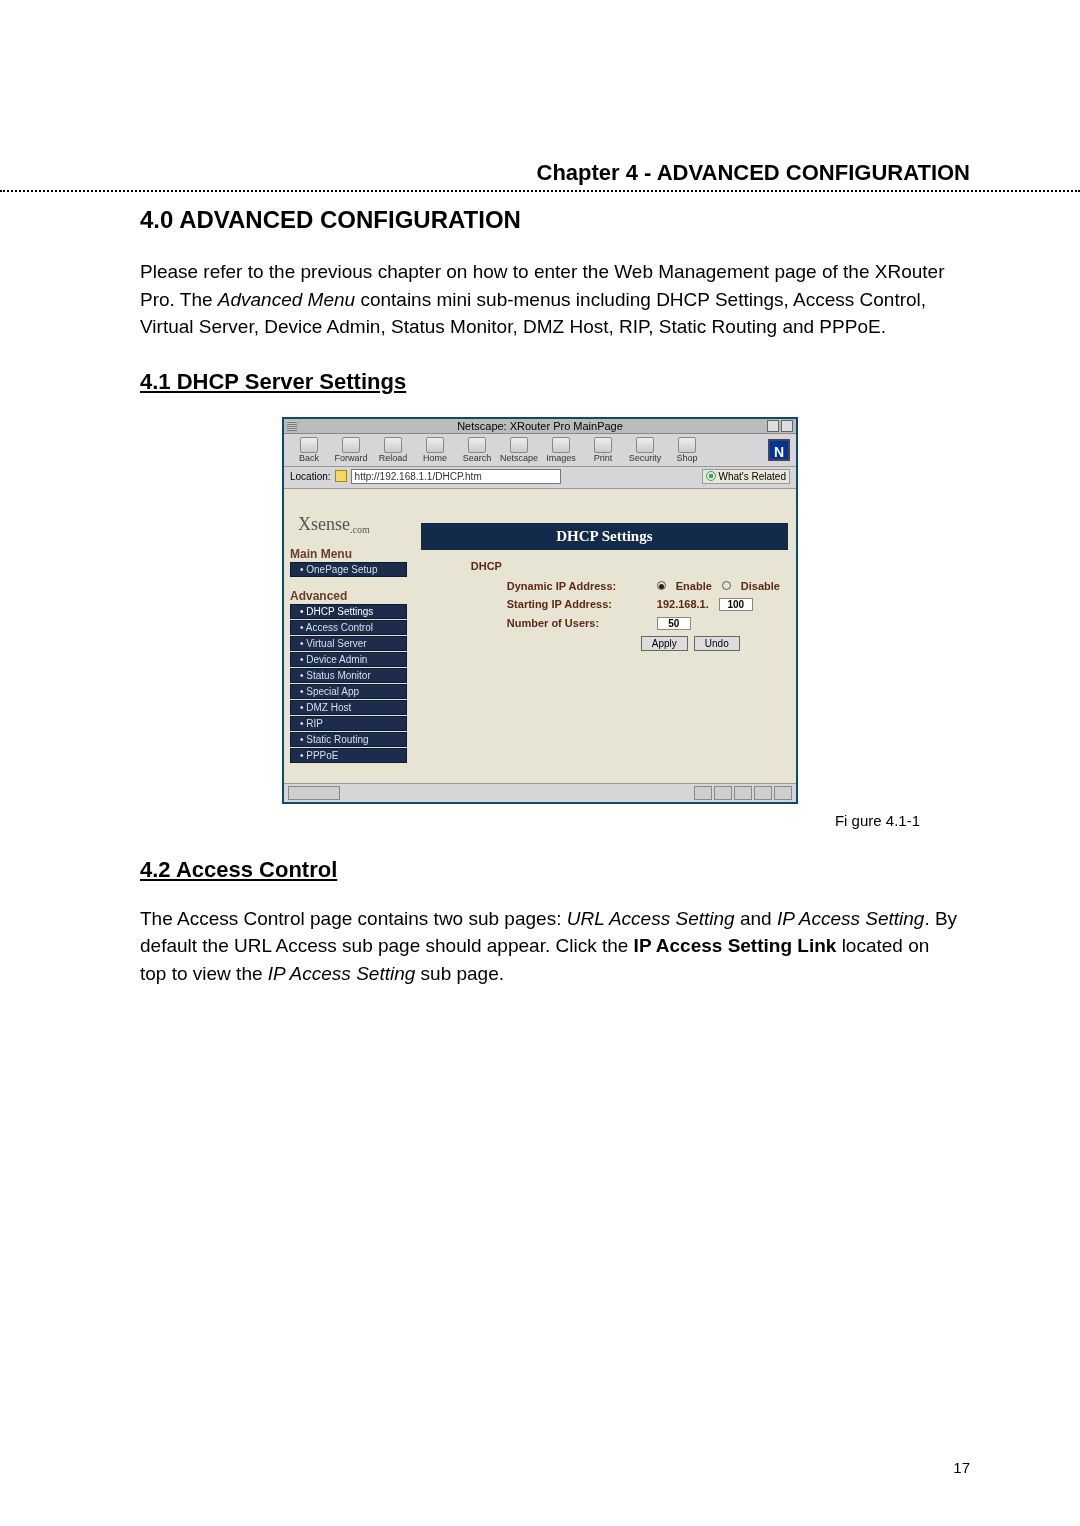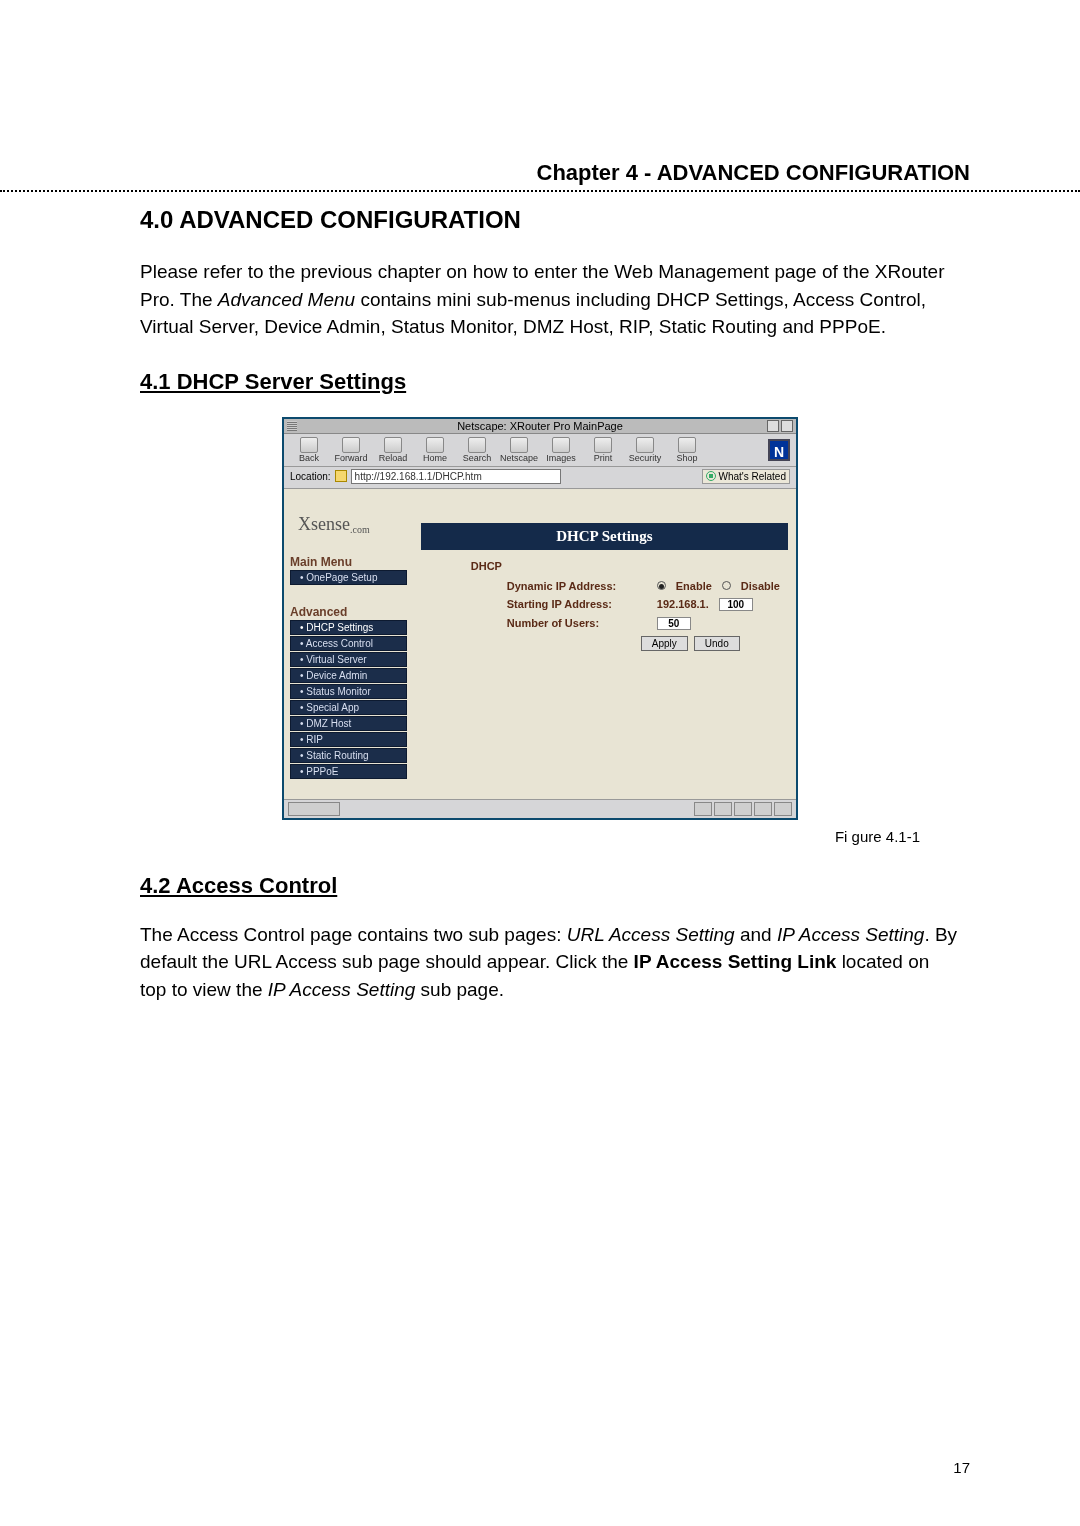--- a/index.html
+++ b/index.html
@@ -192,21 +192,21 @@
       align-items: flex-end;
       font-family: 'Brush Script MT', cursive;
       font-size: 18px;
       color: #555;
       padding-left: 8px;
     }
     .menu-heading {
       font-weight: bold;
       color: #693e2a;
       font-size: 12px;
-      margin-top: 20px;
+      margin-top: 12px;
     }
     .menu-item {
       background: #1b2d4a;
       color: #d8dff0;
       font-size: 10px;
       padding: 1px 9px;
       margin-top: 1px;
       border: 1px solid #0d1a30;
     }
     .menu-item .bullet::before {

